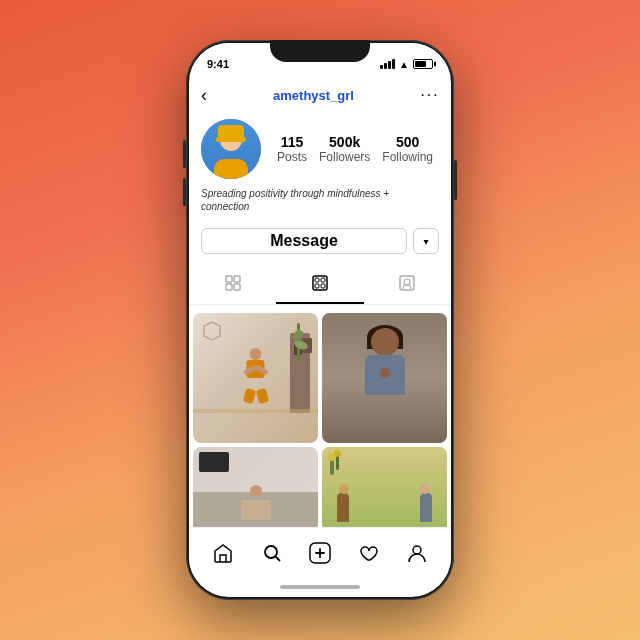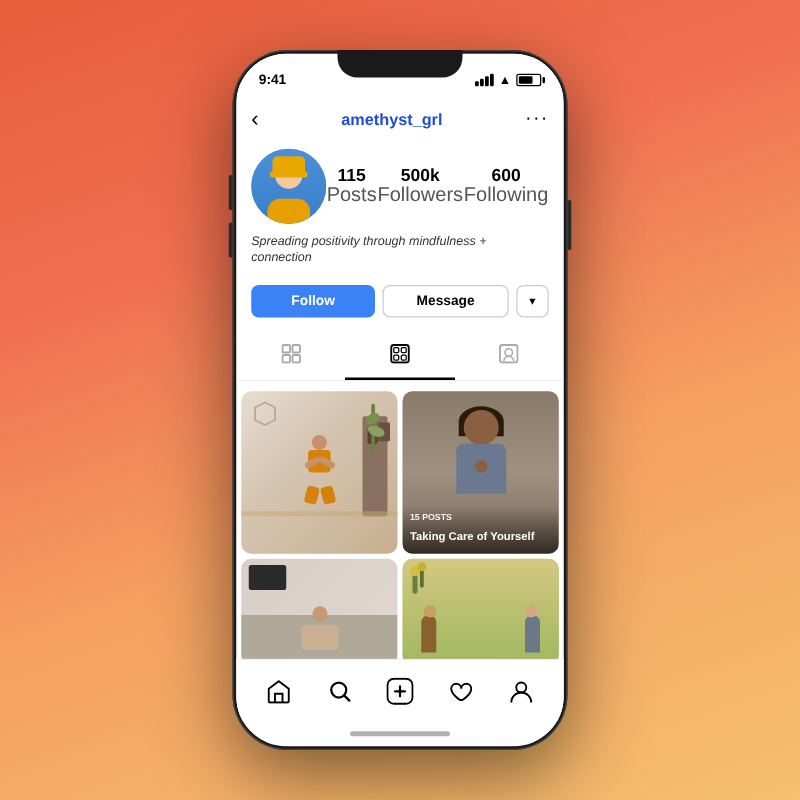--- a/index.html
+++ b/index.html
@@ -167,20 +167,21 @@
 
     
     .profile-section {
       padding: 6px 12px 8px;
       flex-shrink: 0;
     }
 
     .profile-top {
       display: flex;
       align-items: center;
+      gap: 10px;
       margin-bottom: 8px;
     }
 
     .avatar-wrap {
       width: 60px;
       height: 60px;
       border-radius: 50%;
       background: linear-gradient(135deg, #4a90d9, #5ba3e8);
       flex-shrink: 0;
       overflow: hidden;
@@ -255,21 +256,21 @@
     }
 
     .stat-number {
       font-size: 14px;
       font-weight: 700;
       color: #000;
       display: block;
     }
 
     .stat-label {
-      font-size: 16px;
+      font-size: 12px;
       color: #555;
       display: block;
     }
 
     .profile-name {
       font-size: 12px;
       font-weight: 700;
       color: #000;
       margin-bottom: 2px;
     }
@@ -301,21 +302,21 @@
       cursor: pointer;
     }
 
     .message-btn {
       flex: 1;
       height: 26px;
       background: #fff;
       color: #000;
       border: 1px solid #ccc;
       border-radius: 6px;
-      font-size: 11px;
+      font-size: 16px;
       font-weight: 600;
       cursor: pointer;
     }
 
     .dropdown-btn {
       width: 26px;
       height: 26px;
       background: #fff;
       color: #000;
       border: 1px solid #ccc;
@@ -742,30 +743,29 @@
         <div class="stats-row">
           <div class="stat-item">
             <span class="stat-number">115</span>
             <span class="stat-label">Posts</span>
           </div>
           <div class="stat-item">
             <span class="stat-number">500k</span>
             <span class="stat-label">Followers</span>
           </div>
           <div class="stat-item">
-            <span class="stat-number">600</span>
+            <span class="stat-number">500</span>
             <span class="stat-label">Following</span>
           </div>
         </div>
       </div>
 
       <div class="profile-bio">Spreading positivity through mindfulness + connection</div>
 
       <div class="button-row">
-        <button class="follow-btn">Follow</button>
         <button class="message-btn">Message</button>
         <button class="dropdown-btn">
           <span>▾</span>
         </button>
       </div>
     </div>
 
     <div class="tabs-row">
       <div class="tab-item">
         <span class="tab-icon">
@@ -830,24 +830,20 @@
           <div style="position:absolute;bottom:30px;left:0;right:0;height:4px;background:#c8a870;opacity:0.5;"></div>
         </div>
 
         <div class="highlight-card card-woman">
           <div class="woman-figure">
             <div class="woman-hair"></div>
             <div class="woman-head"></div>
             <div class="woman-body"></div>
             <div class="woman-hand"></div>
           </div>
-          <div class="card-overlay">
-            <span class="card-posts">15 POSTS</span>
-            <span class="card-title">Taking Care of Yourself</span>
-          </div>
         </div>
       </div>
 
       <div class="grid-row">
         <div class="grid-card card-stretch">
           <div class="stretch-person">
             <div style="position:absolute;bottom:0;left:0;right:0;height:40px;background:#b0a898;"></div>
 
             <div style="position:absolute;bottom:35px;left:50%;transform:translateX(-50%);width:12px;height:12px;background:#c89870;border-radius:50%;"></div>
             <div style="position:absolute;bottom:12px;left:50%;transform:translateX(-50%);width:30px;height:20px;background:#c8b090;border-radius:3px;"></div>

